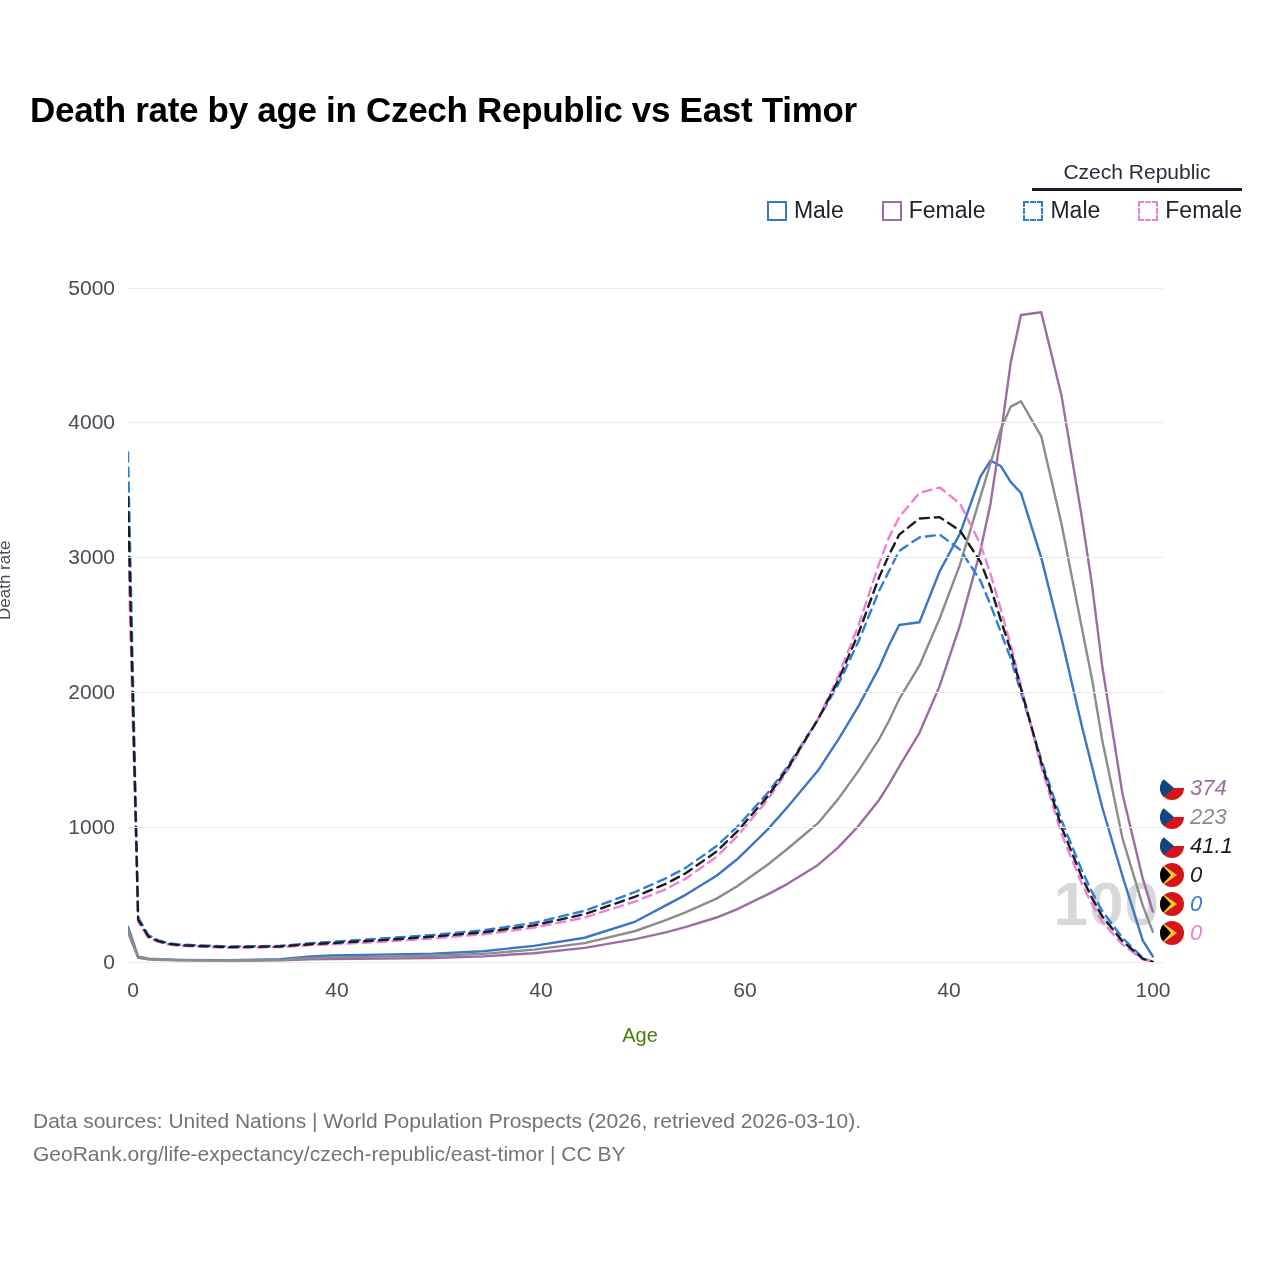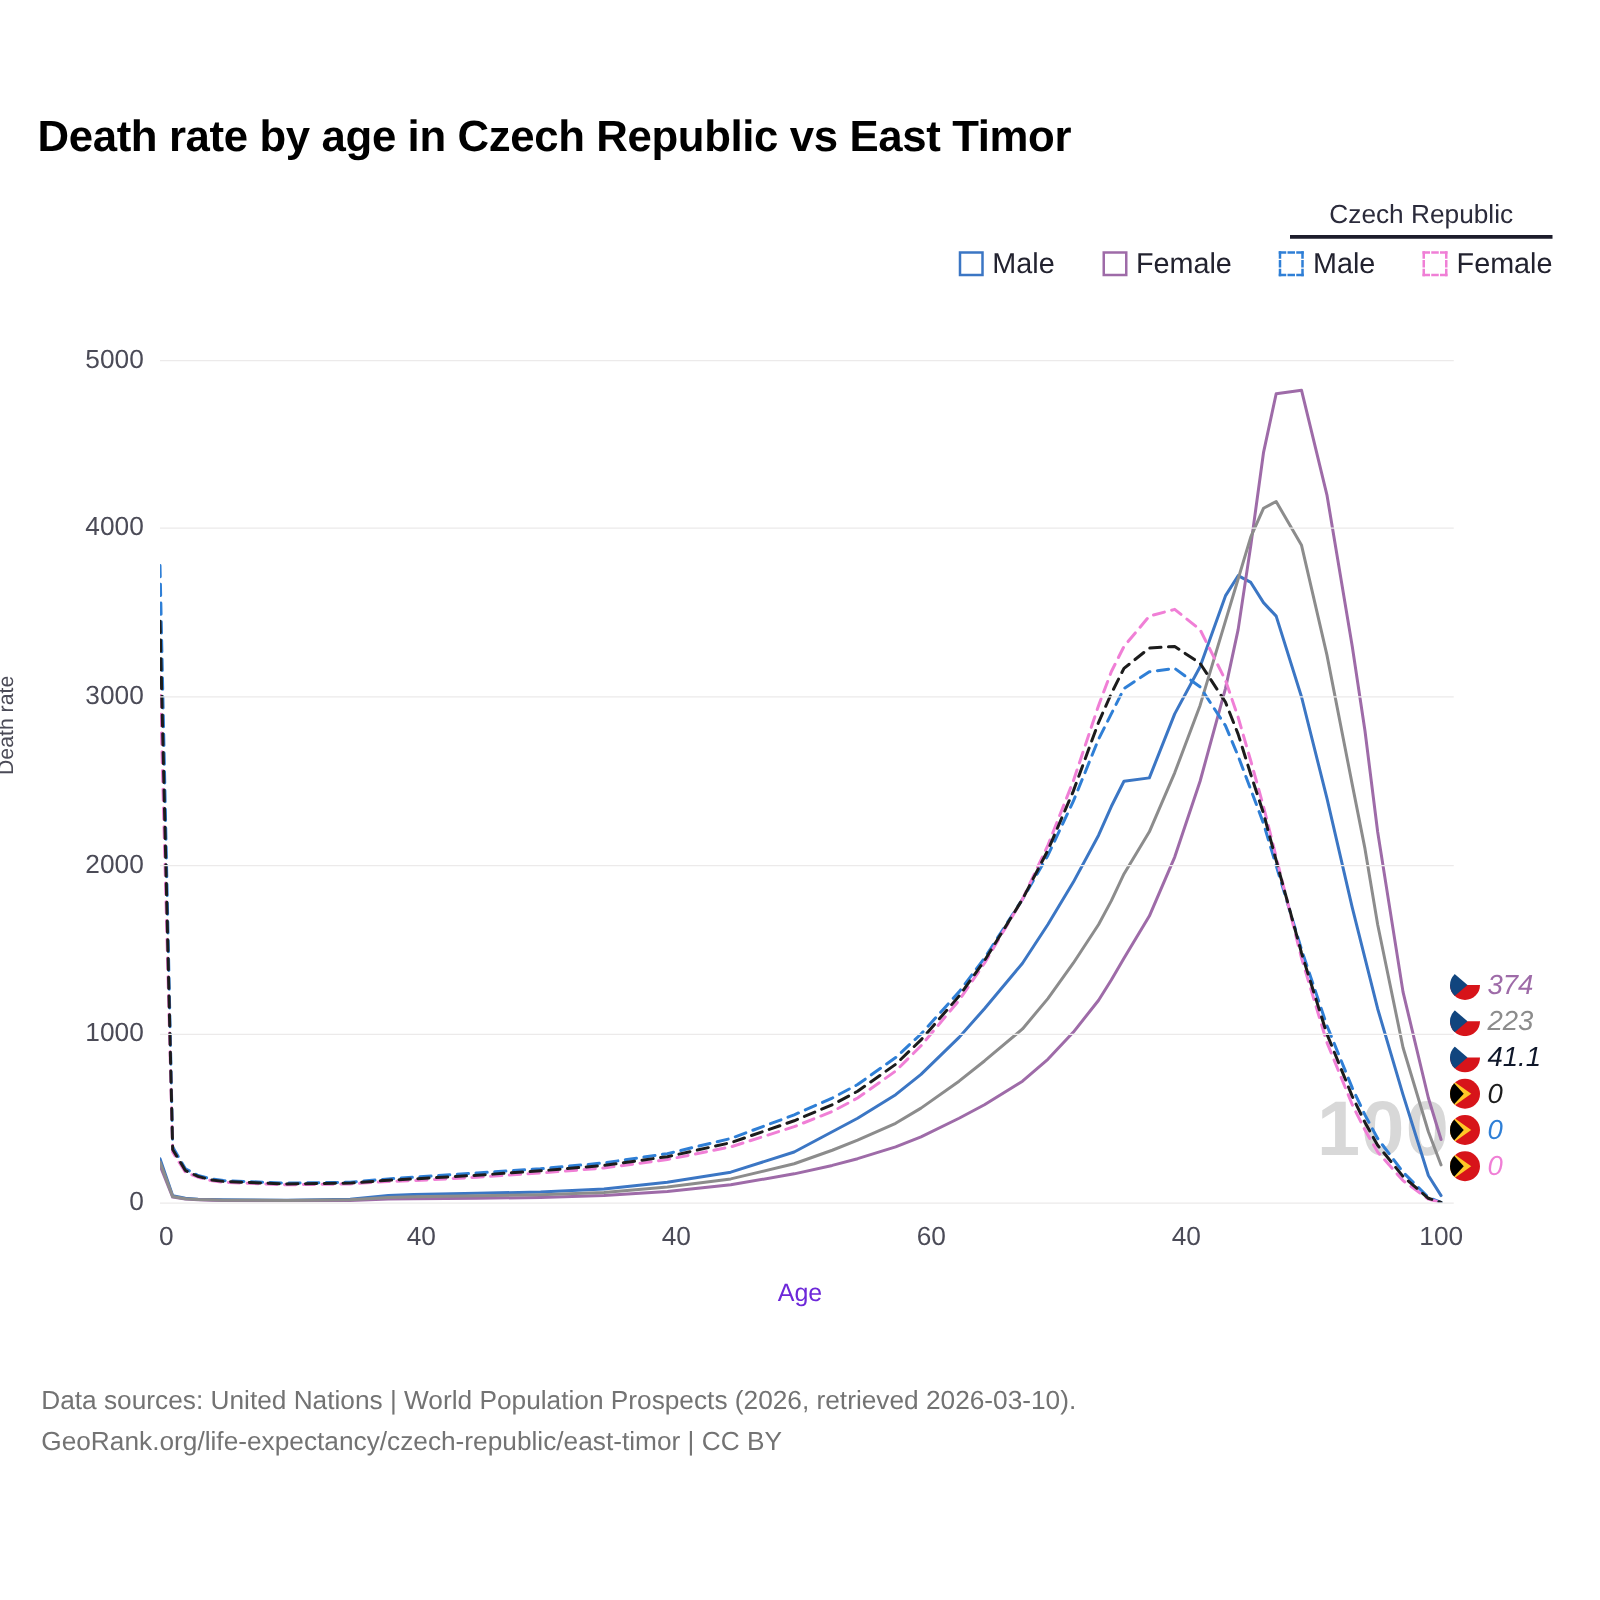--- a/index.html
+++ b/index.html
@@ -106,21 +106,21 @@
     color: #4b4b57;
     transform: translateX(-50%);
   }
   #xlabel {
     position: absolute;
     left: 0;
     top: 1024px;
     width: 1280px;
     text-align: center;
     font-size: 20px;
-    color: #6d28d9;
+    color: #4d7c0f;
   }
   #ylabel {
     position: absolute;
     left: -5px;
     top: 620px;
     font-size: 17px;
     color: #4b4b57;
     transform: rotate(-90deg);
     transform-origin: left top;
     white-space: nowrap;

